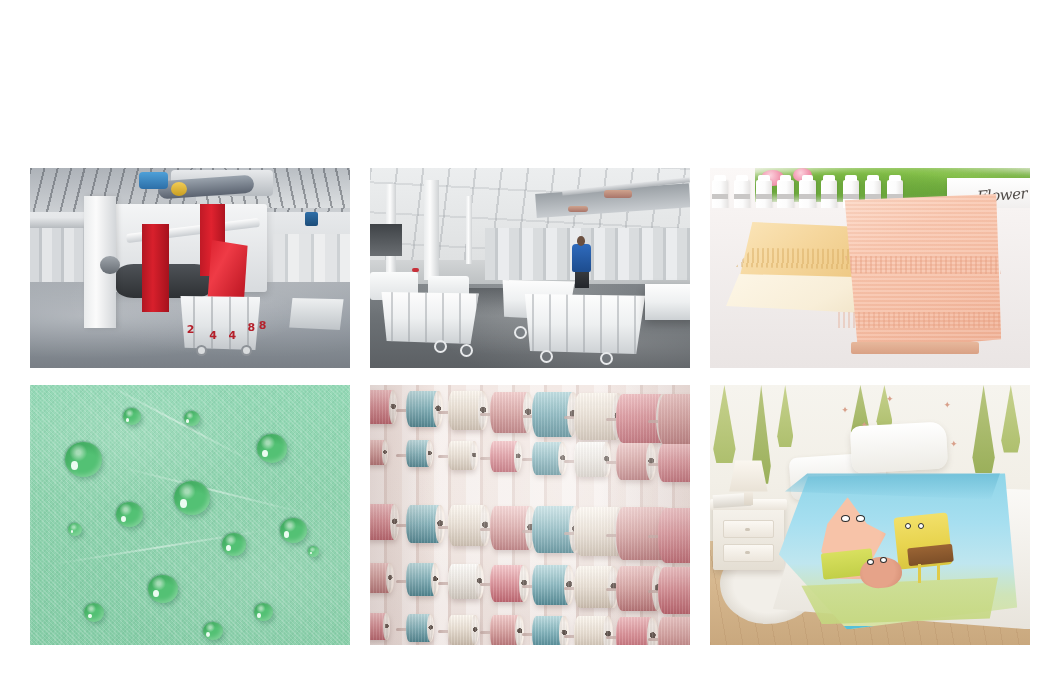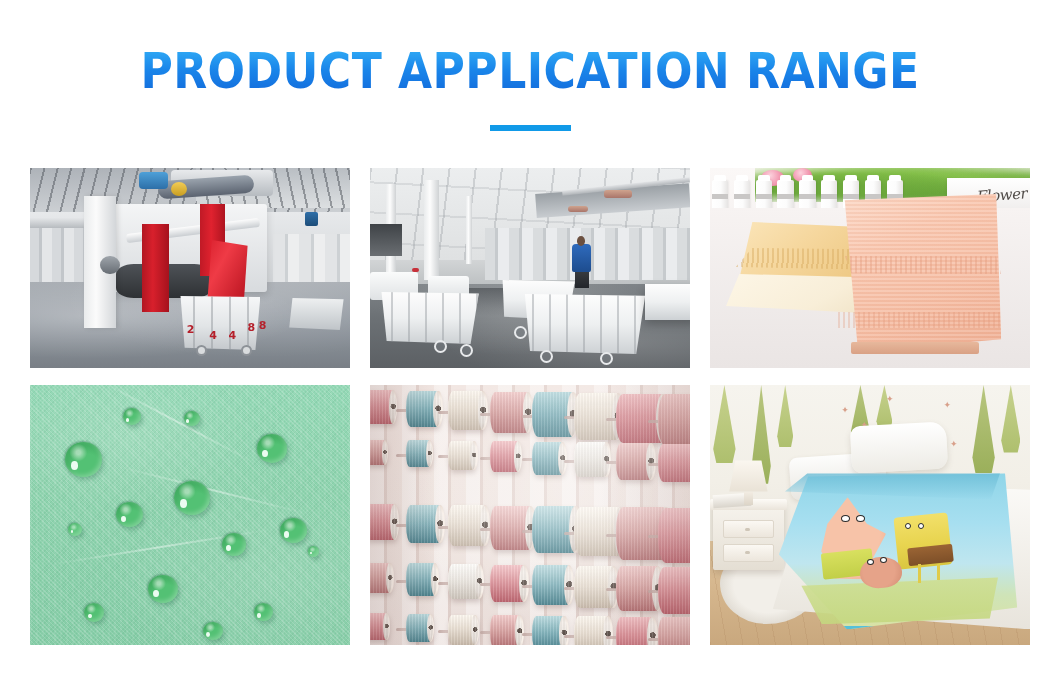--- a/index.html
+++ b/index.html
@@ -697,24 +697,20 @@
   .f6-snail-eye {
     position: absolute; width: 7px; height: 6px; border-radius: 50%;
     background: #fff; border: 1px solid #2a2a2a;
   }
 </style>
 </head>
 <body>
 
 <div class="page">
 
-  <div class="header">
-    <div class="page-title">PRODUCT APPLICATION RANGE</div>
-    <div class="title-underline"></div>
-  </div>
 
   <div class="gallery">
 
     <div class="cell r1 c1">
       <div class="scene">
         <div class="f1-bg"></div>
         <div class="f1-ceiling"></div>
         <div class="f1-ceiling2"></div>
         <div class="f1-duct"></div>
         <div class="f1-farwall"></div>

